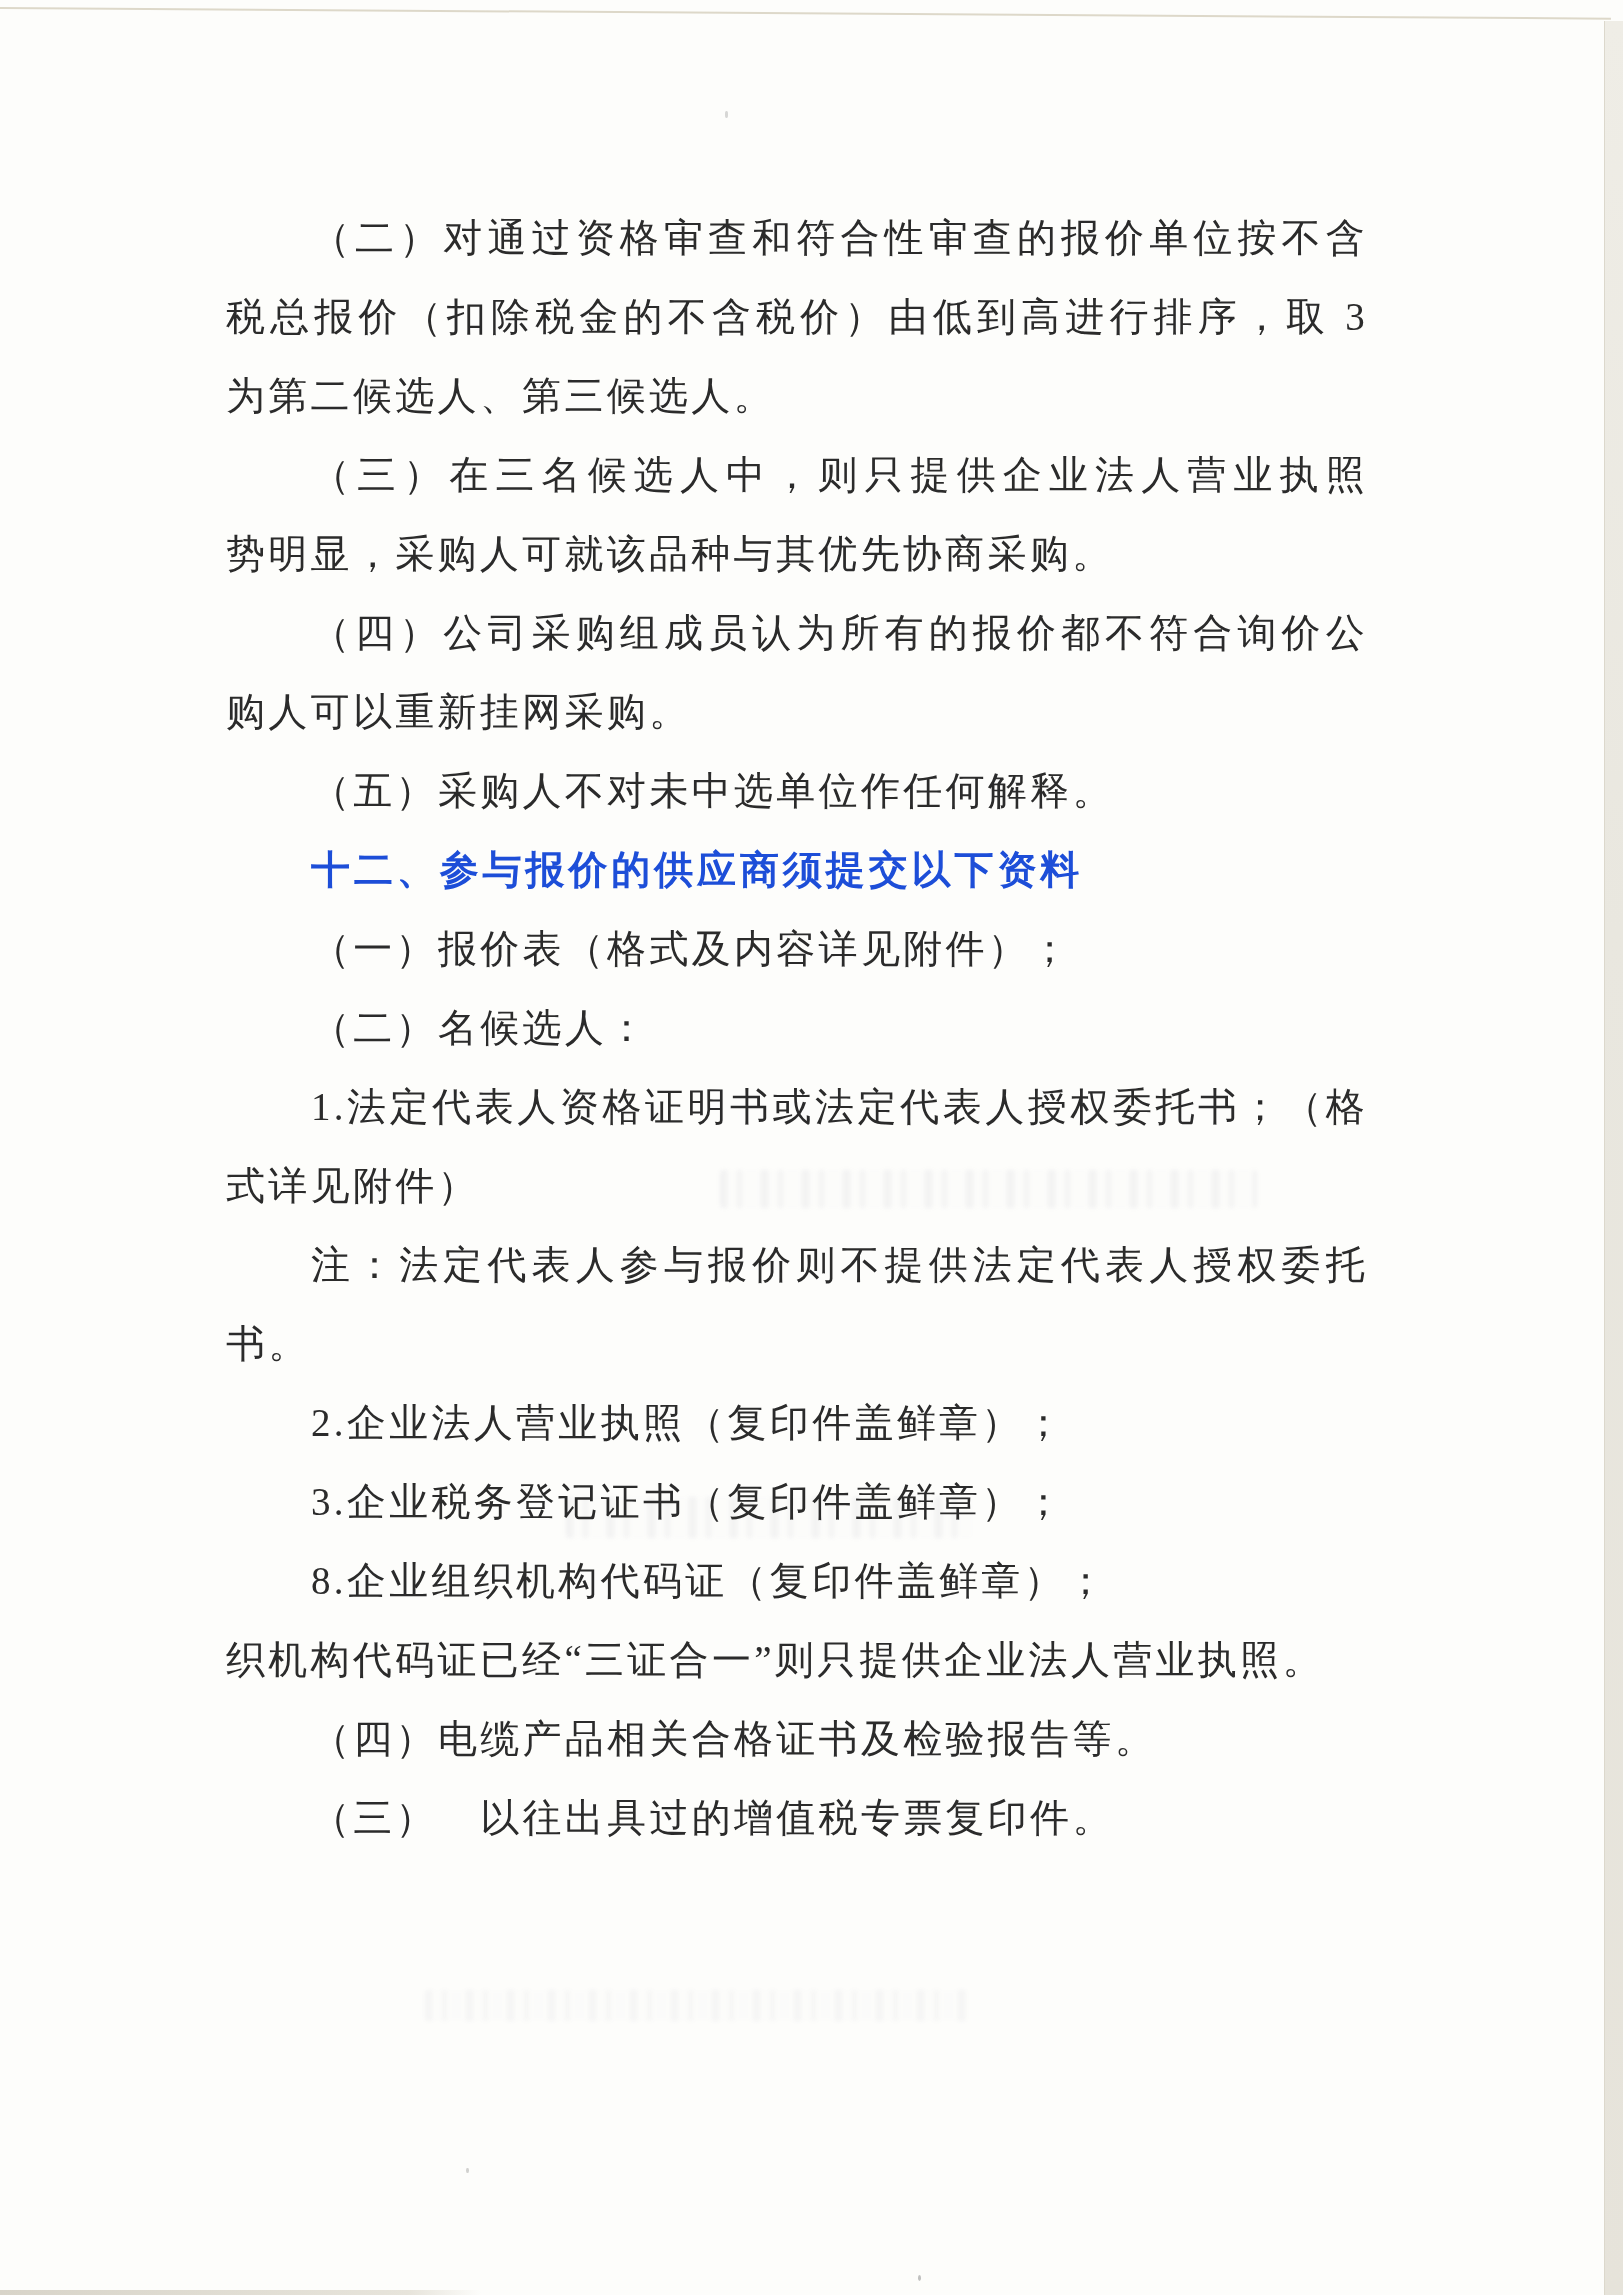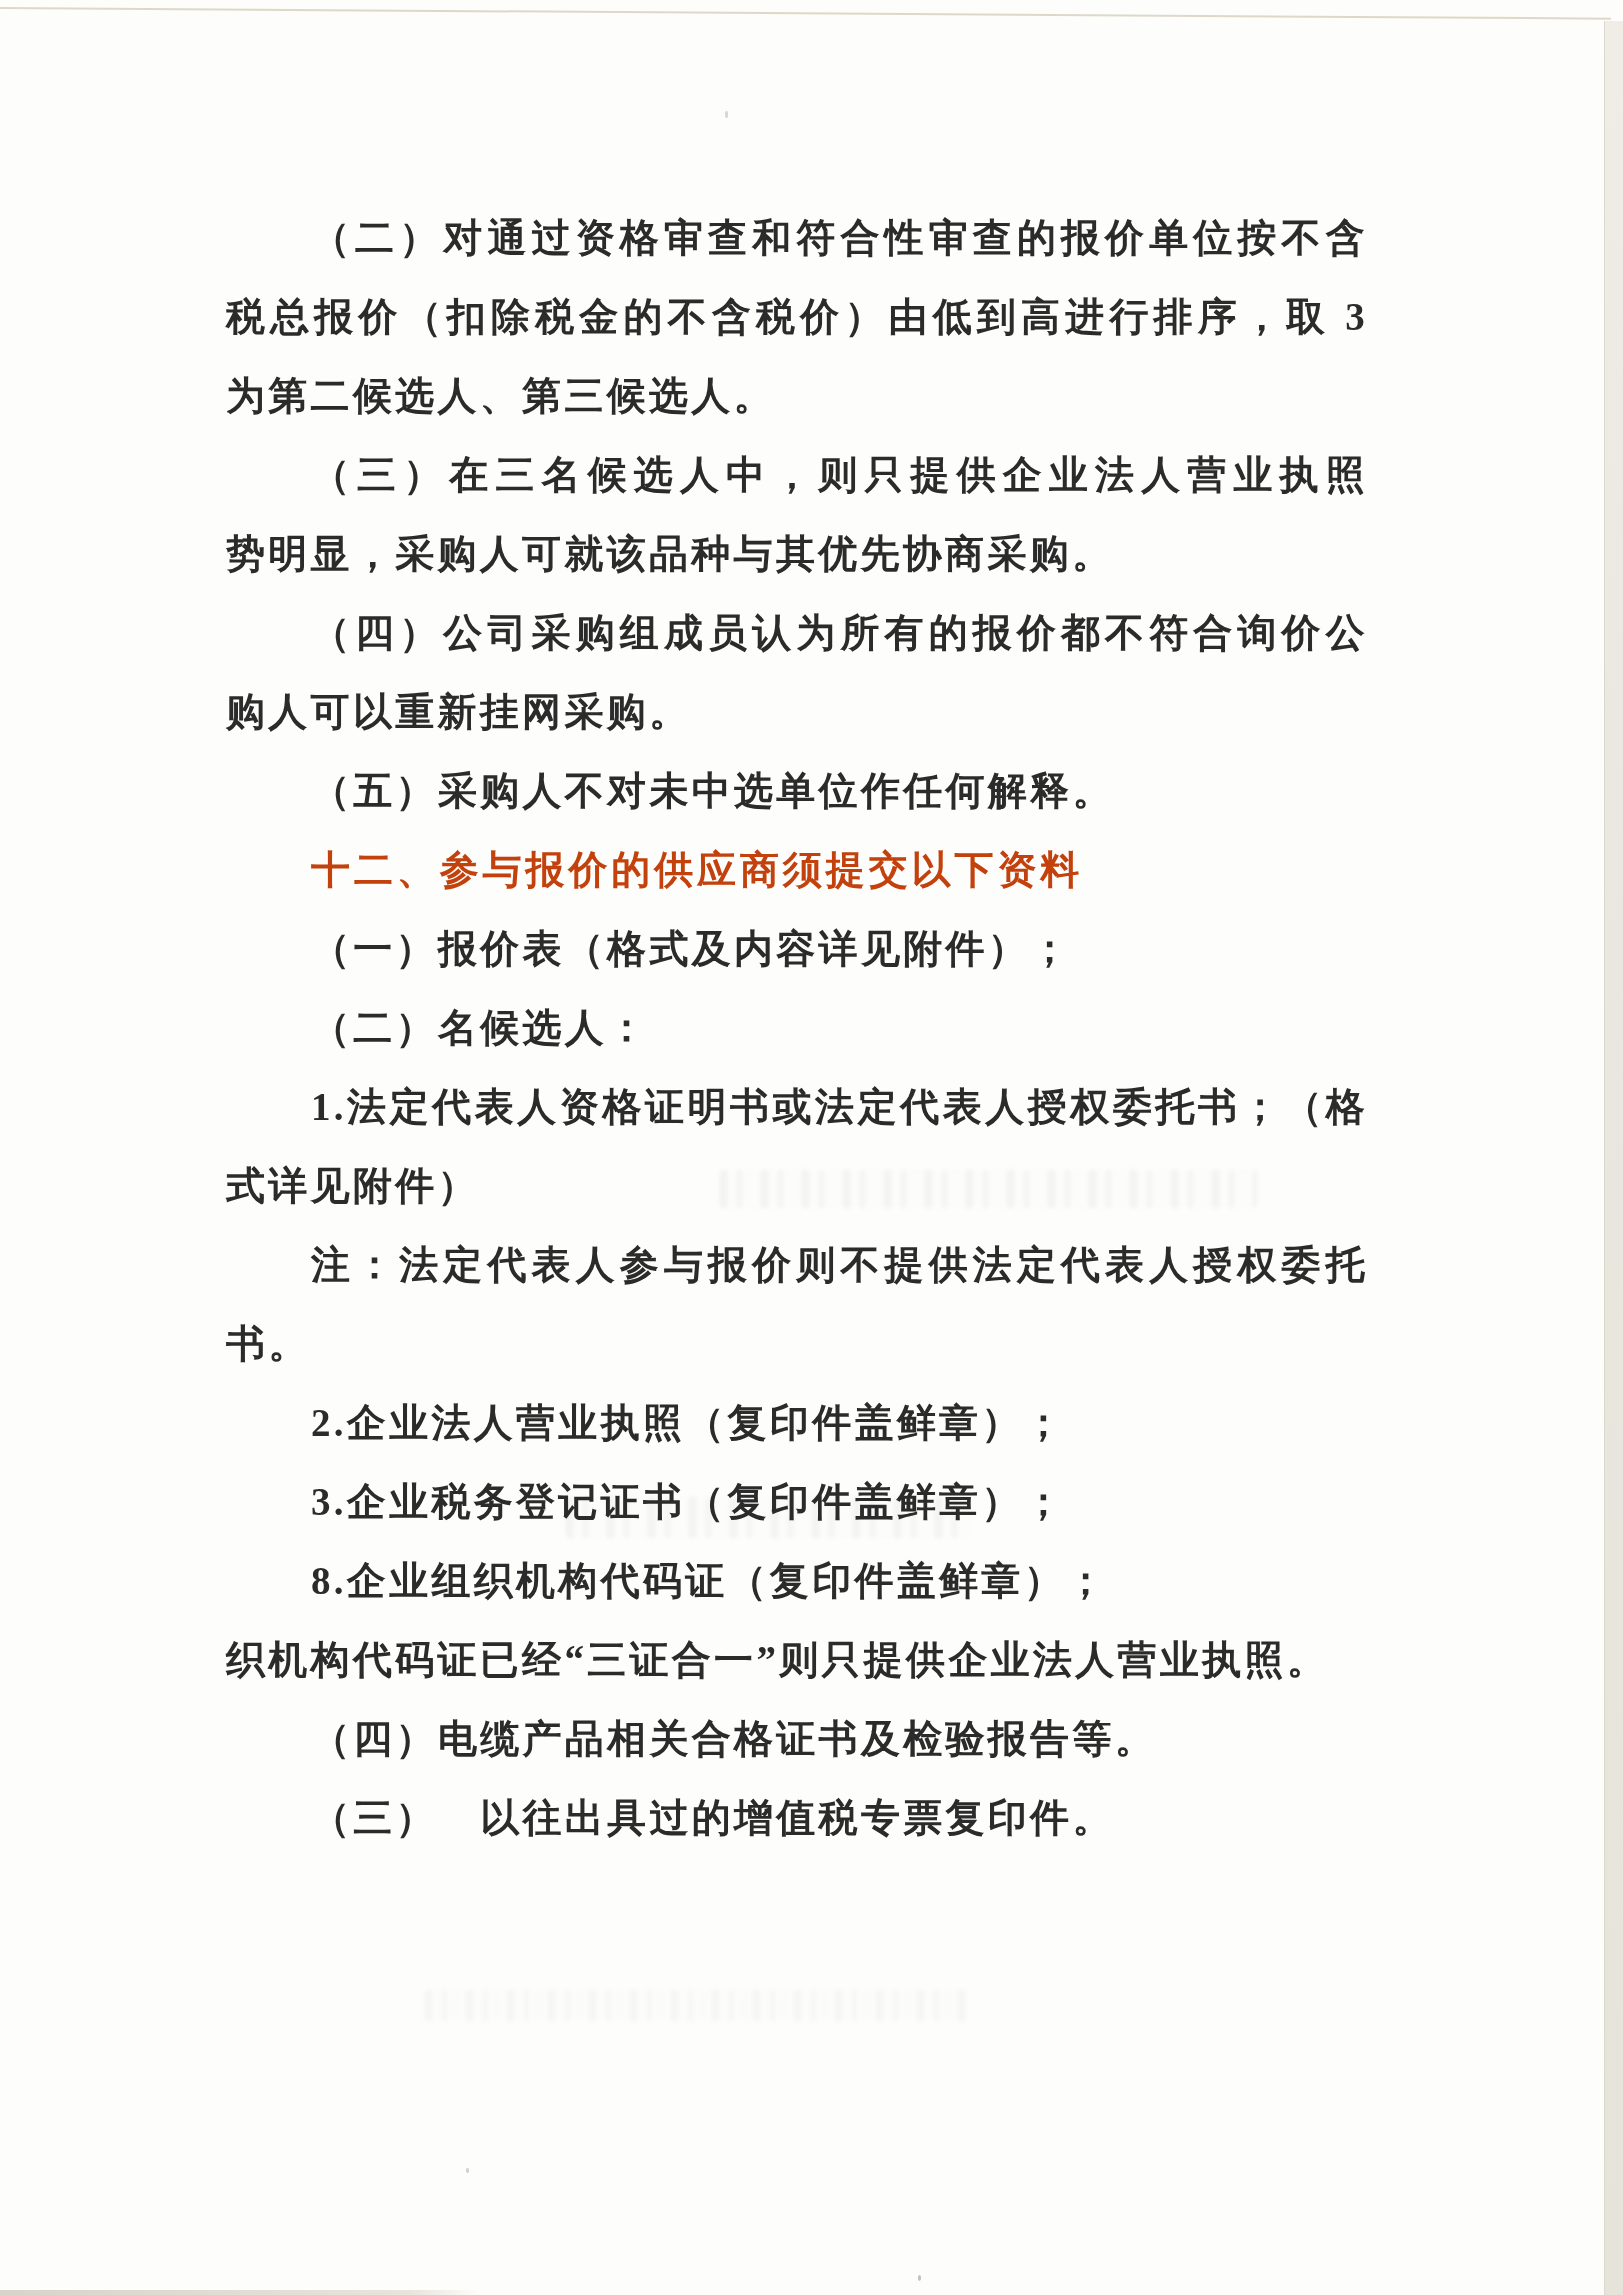--- a/index.html
+++ b/index.html
@@ -49,27 +49,27 @@
   .ghost.g3 { left: 425px;  top: 1990px; width: 543px; height: 31px; opacity:.4; }
 
   
   .textblock {
     position: absolute; left: 226px; top: 198px; width: 1142px;
     color: #2b2b2b;
     font-size: 39px;
     letter-spacing: 3.3px;
     line-height: 79px;
   }
-  .ln { height: 79px; white-space: nowrap; text-align: left; font-weight: bold; }
+  .ln { height: 79px; white-space: nowrap; text-align: left; }
   .ln.jf { white-space: normal; text-align: justify; text-align-last: justify; text-justify: inter-character; }
   .ln.ind { text-indent: 85px; }
   .ln.hd {
     font-family: "Liberation Sans", "DejaVu Sans", sans-serif;
     font-weight: bold;
-    color: #c2410c;
+    color: #1d4ed8;
     letter-spacing: 3.9px;
   }
 </style>
 </head>
 <body>
 
 <div class="page">
 
   <div class="edge-line-top"></div>
   <div class="edge-band-right"></div>

